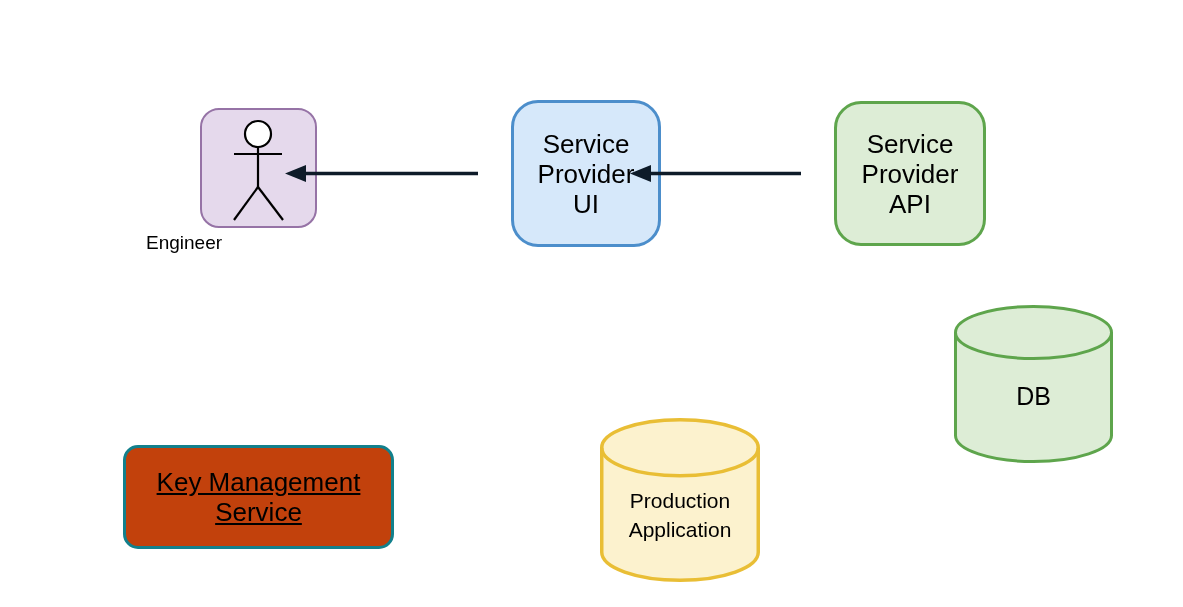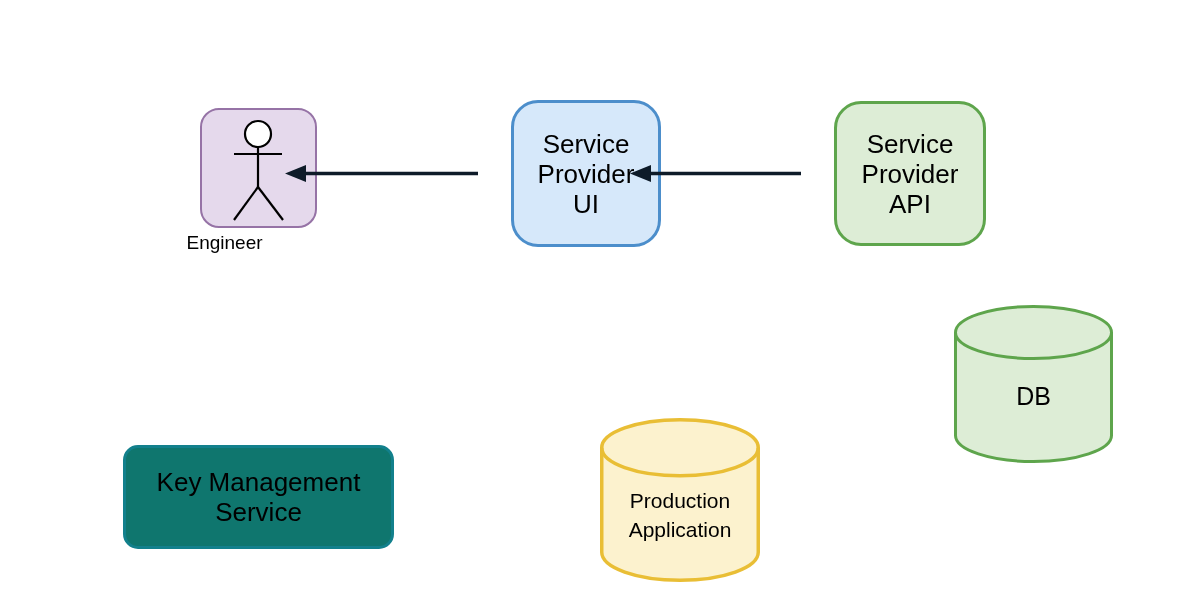--- a/index.html
+++ b/index.html
@@ -36,41 +36,41 @@
   .node .label { white-space: pre-line; }
   .node-engineer {
     left: 166px; top: 108px; width: 117px; height: 120px;
     background: #E5D9EC;
     border: 2.5px solid #9673A6;
     border-radius: 19px;
   }
   .engineer-caption {
     position: absolute;
     left: 146px; top: 232px; width: 157px;
-    text-align: center;
     font-size: 19px;
     color: #000000;
   }
   .node-sp-ui {
     left: 477px; top: 100px; width: 150px; height: 147px;
     background: #D6E8FA;
     border: 3px solid #4C8ECB;
     border-radius: 27px;
   }
   .node-sp-api {
     left: 800px; top: 101px; width: 152px; height: 145px;
     background: #DDEDD6;
     border: 3px solid #5EA54C;
     border-radius: 27px;
   }
   .node-kms {
     left: 89px; top: 445px; width: 271px; height: 104px;
-    background: #0f766e;
+    background: #c2410c;
     border: 3px solid #12808C;
     border-radius: 15px;
+    text-decoration: underline;
   }
   .cyl { position: absolute; }
   .cyl-db { left: 954px; top: 305px; width: 159px; height: 158px; }
   .cyl-prod { left: 600px; top: 418px; width: 160px; height: 164px; }
   .cyl svg { display: block; }
   .cyl-label {
     position: absolute;
     left: 0; top: 0; right: 0; bottom: 0;
     display: flex;
     align-items: center;

